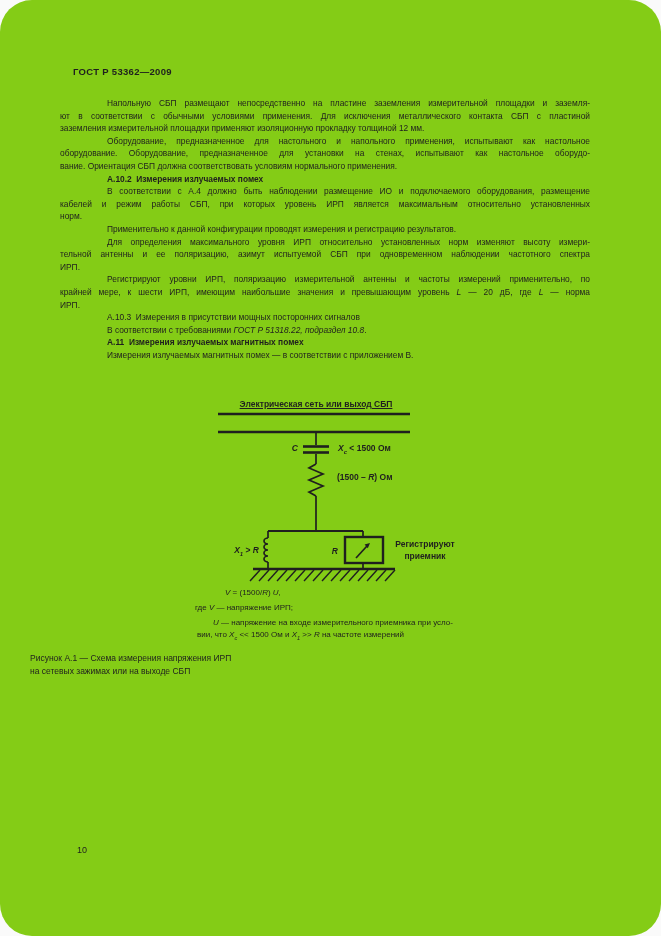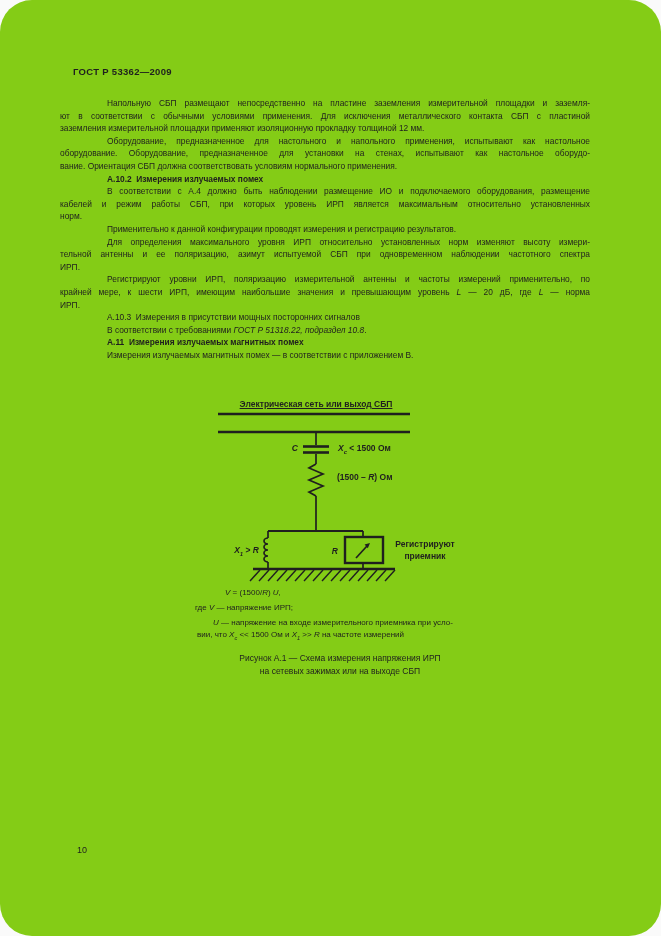--- a/index.html
+++ b/index.html
@@ -40,21 +40,21 @@
   .x1-label{left:218px;top:545px;width:41px;text-align:right;}
   .r-label{left:322px;top:546px;width:16px;text-align:right;}
   .receiver-label{left:387px;top:539px;width:76px;text-align:center;line-height:11.5px;}
   .fnote{position:absolute;font-size:8px;white-space:nowrap;}
   .fnote.formula{left:225px;top:588px;}
   .fnote.n1{left:195px;top:603px;}
   .fnote.n2{left:213px;top:618px;}
   .fnote.n3{left:197px;top:630px;}
   .caption{
     position:absolute;left:30px;top:652px;width:620px;
-    text-align:center;font-size:8.5px;line-height:12.5px;
+    font-size:8.5px;line-height:12.5px;
   }
   .page-number{position:absolute;left:77px;top:845px;font-size:9px;}
 </style>
 </head>
 <body>
 
 <div class="page">
 
   <div class="doc-header">ГОСТ Р 53362—2009</div>
 

